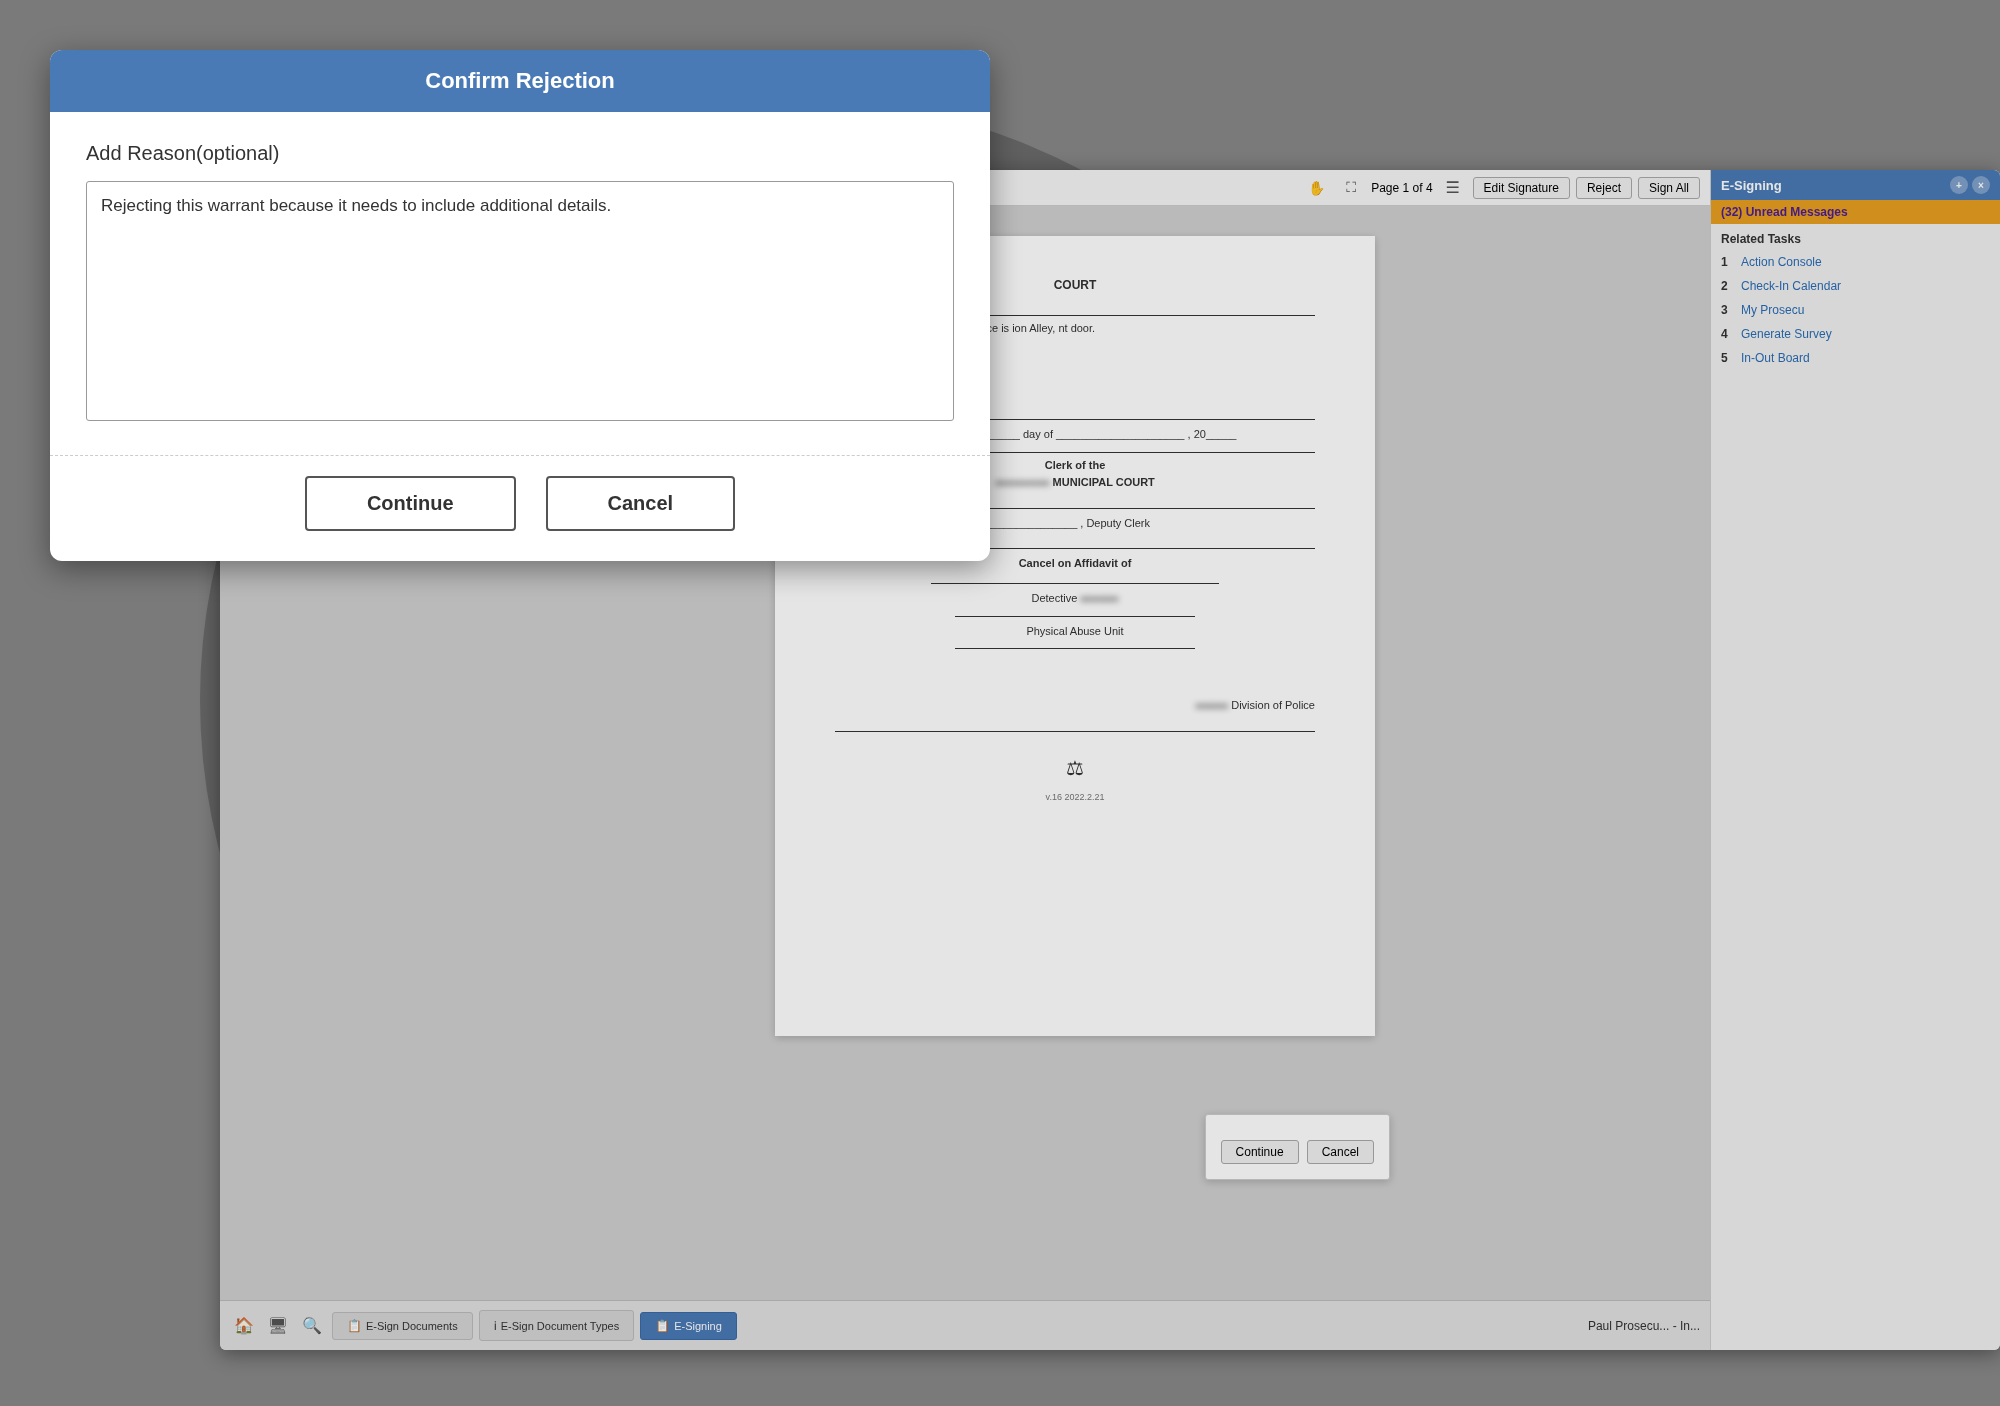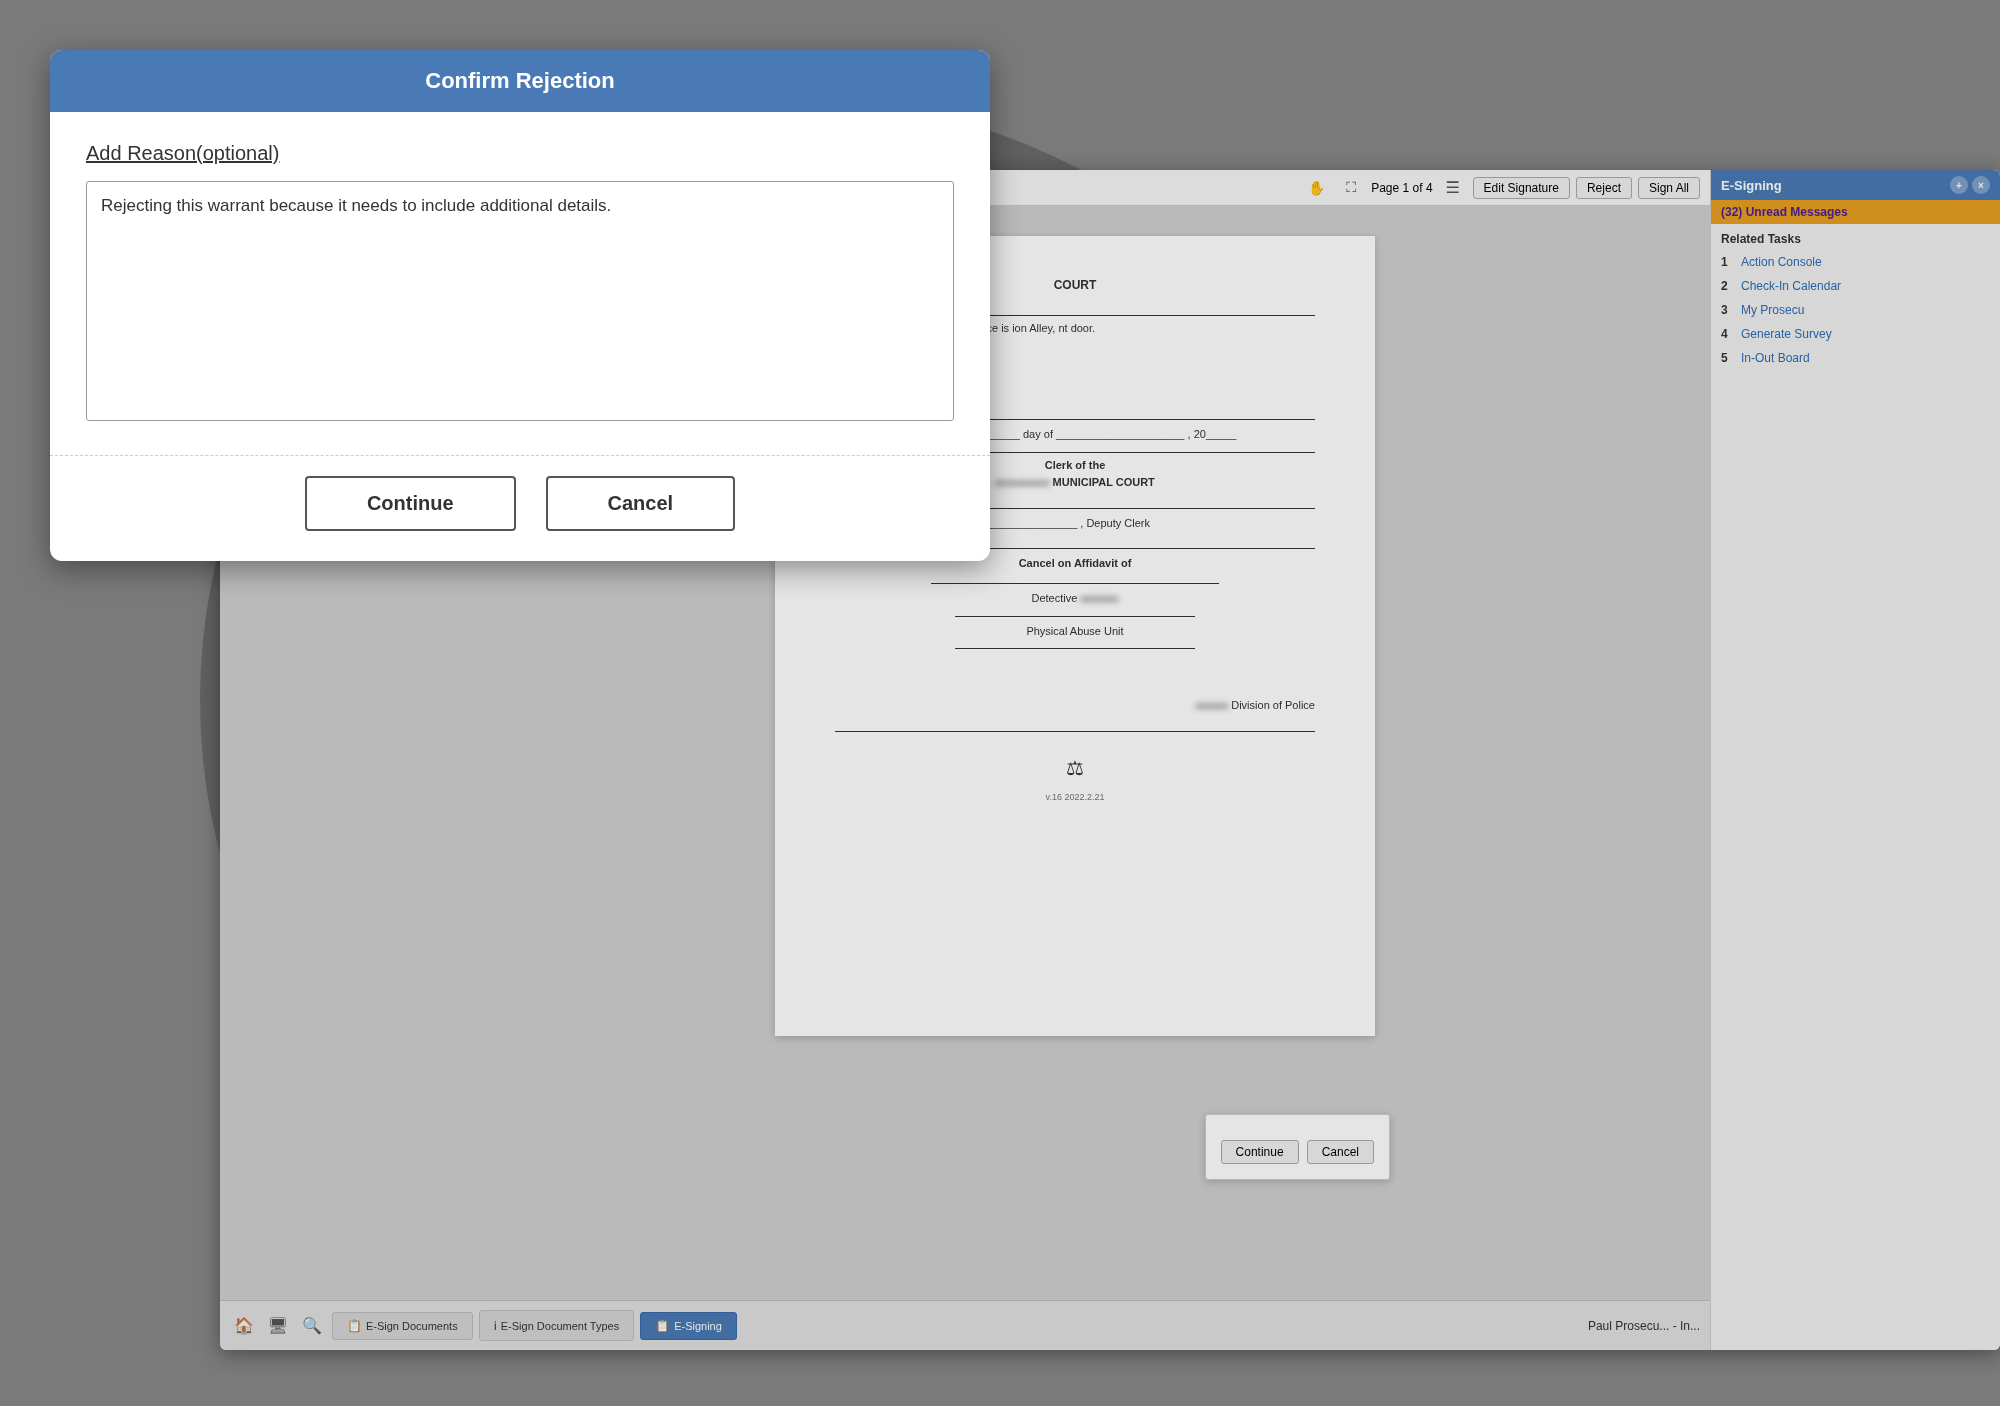--- a/index.html
+++ b/index.html
@@ -304,21 +304,20 @@
 
     .modal-body {
       padding: 30px 36px;
     }
 
     .modal-section-label {
       font-size: 20px;
       color: #333;
       margin-bottom: 16px;
       font-weight: normal;
-      text-decoration: underline;
     }
 
     .modal-textarea {
       width: 100%;
       height: 240px;
       border: 1px solid #999;
       border-radius: 3px;
       padding: 14px;
       font-size: 17px;
       color: #333;

